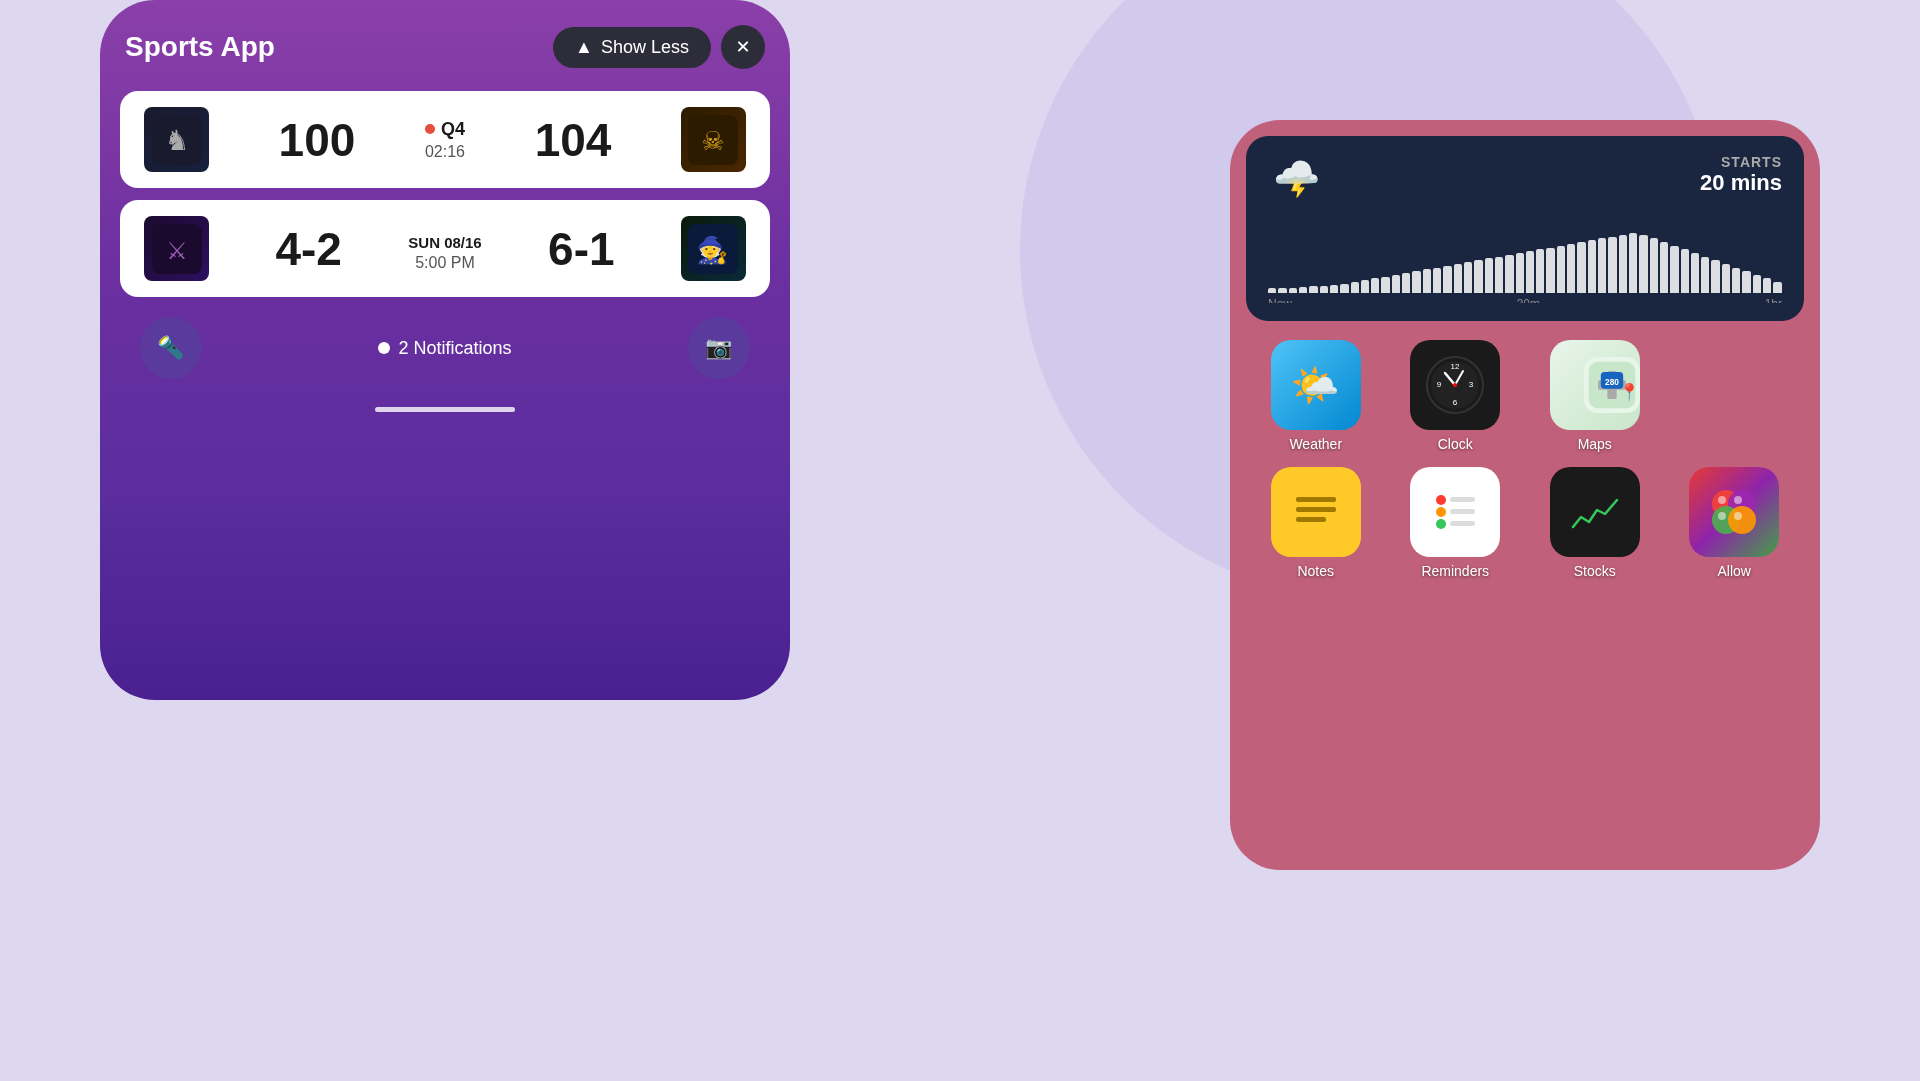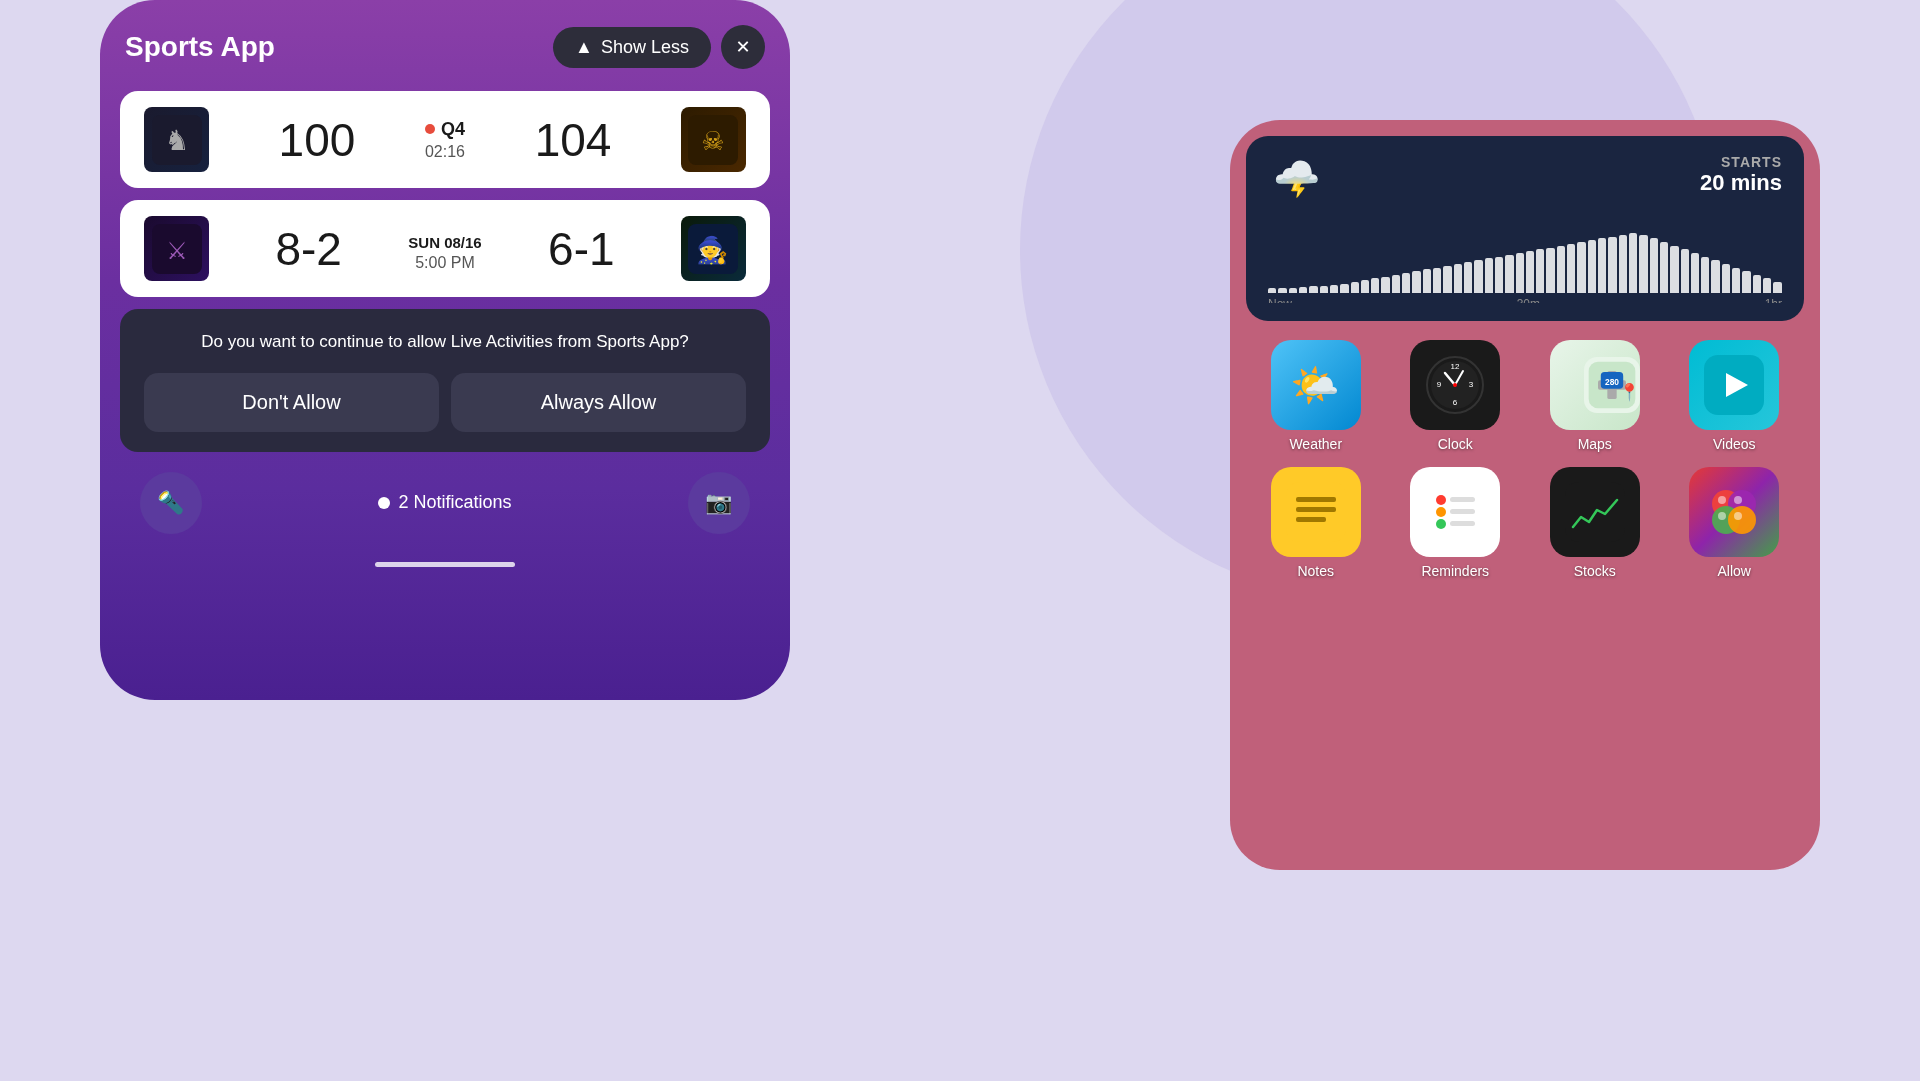--- a/index.html
+++ b/index.html
@@ -102,21 +102,21 @@
       height: 65px;
       border-radius: 8px;
       display: flex;
       align-items: center;
       justify-content: center;
       font-size: 28px;
     }
 
     .score-number {
       font-size: 46px;
-      font-weight: 400;
+      font-weight: 700;
       color: #1a1a1a;
     }
 
     .game-info {
       text-align: center;
     }
 
     .quarter-live {
       display: flex;
       align-items: center;
@@ -426,41 +426,34 @@
     </div>
   </div>
 
   <div class="score-card">
     <div class="team-logo vikings-logo">
       <svg width="50" height="50" viewBox="0 0 50 50">
         <rect width="50" height="50" rx="8" fill="#1a0a2e"></rect>
         <text x="25" y="35" text-anchor="middle" font-size="24" fill="#9b59b6">⚔</text>
       </svg>
     </div>
-    <span class="score-number">8-2</span>
+    <span class="score-number">4-2</span>
     <div class="game-info">
       <div class="game-date">SUN 08/16</div>
       <div class="game-time">5:00 PM</div>
     </div>
     <span class="score-number">6-1</span>
     <div class="team-logo wizards-logo">
       <svg width="50" height="50" viewBox="0 0 50 50">
         <rect width="50" height="50" rx="8" fill="#0a1a3a"></rect>
         <text x="25" y="35" text-anchor="middle" font-size="26" fill="#2ecc71">🧙</text>
       </svg>
     </div>
   </div>
 
-  <div class="permission-card">
-    <p class="permission-text">Do you want to continue to allow Live Activities from Sports App?</p>
-    <div class="permission-buttons">
-      <button class="perm-btn">Don't Allow</button>
-      <button class="perm-btn">Always Allow</button>
-    </div>
-  </div>
 
   <div class="phone-bottom">
     <button class="bottom-icon-btn">
       <span>🔦</span>
     </button>
     <div class="notifications-label">
       <div class="notif-dot"></div>
       <span>2 Notifications</span>
     </div>
     <button class="bottom-icon-btn">
@@ -587,29 +580,20 @@
 
           <rect x="18" y="16" width="24" height="18" rx="4" fill="#1565c0"></rect>
           <text x="30" y="30" text-anchor="middle" fill="white" font-size="9" font-weight="bold">280</text>
 
           <text x="38" y="44" font-size="18">📍</text>
         </svg>
       </div>
       <span class="app-label">Maps</span>
     </div>
 
-    <div class="app-item">
-      <div class="app-icon app-videos">
-        <svg width="60" height="60" viewBox="0 0 60 60">
-          <rect width="60" height="60" rx="14" fill="#00acc1"></rect>
-          <polygon points="22,18 44,30 22,42" fill="white"></polygon>
-        </svg>
-      </div>
-      <span class="app-label">Videos</span>
-    </div>
   </div>
 
   <div class="app-grid-row2">
 
     <div class="app-item">
       <div class="app-icon app-notes">
         <svg width="60" height="60" viewBox="0 0 60 60">
           <rect width="60" height="60" rx="14" fill="#ffca28"></rect>
           <rect x="10" y="15" width="40" height="5" rx="2" fill="#a07800"></rect>
           <rect x="10" y="25" width="40" height="5" rx="2" fill="#a07800"></rect>

